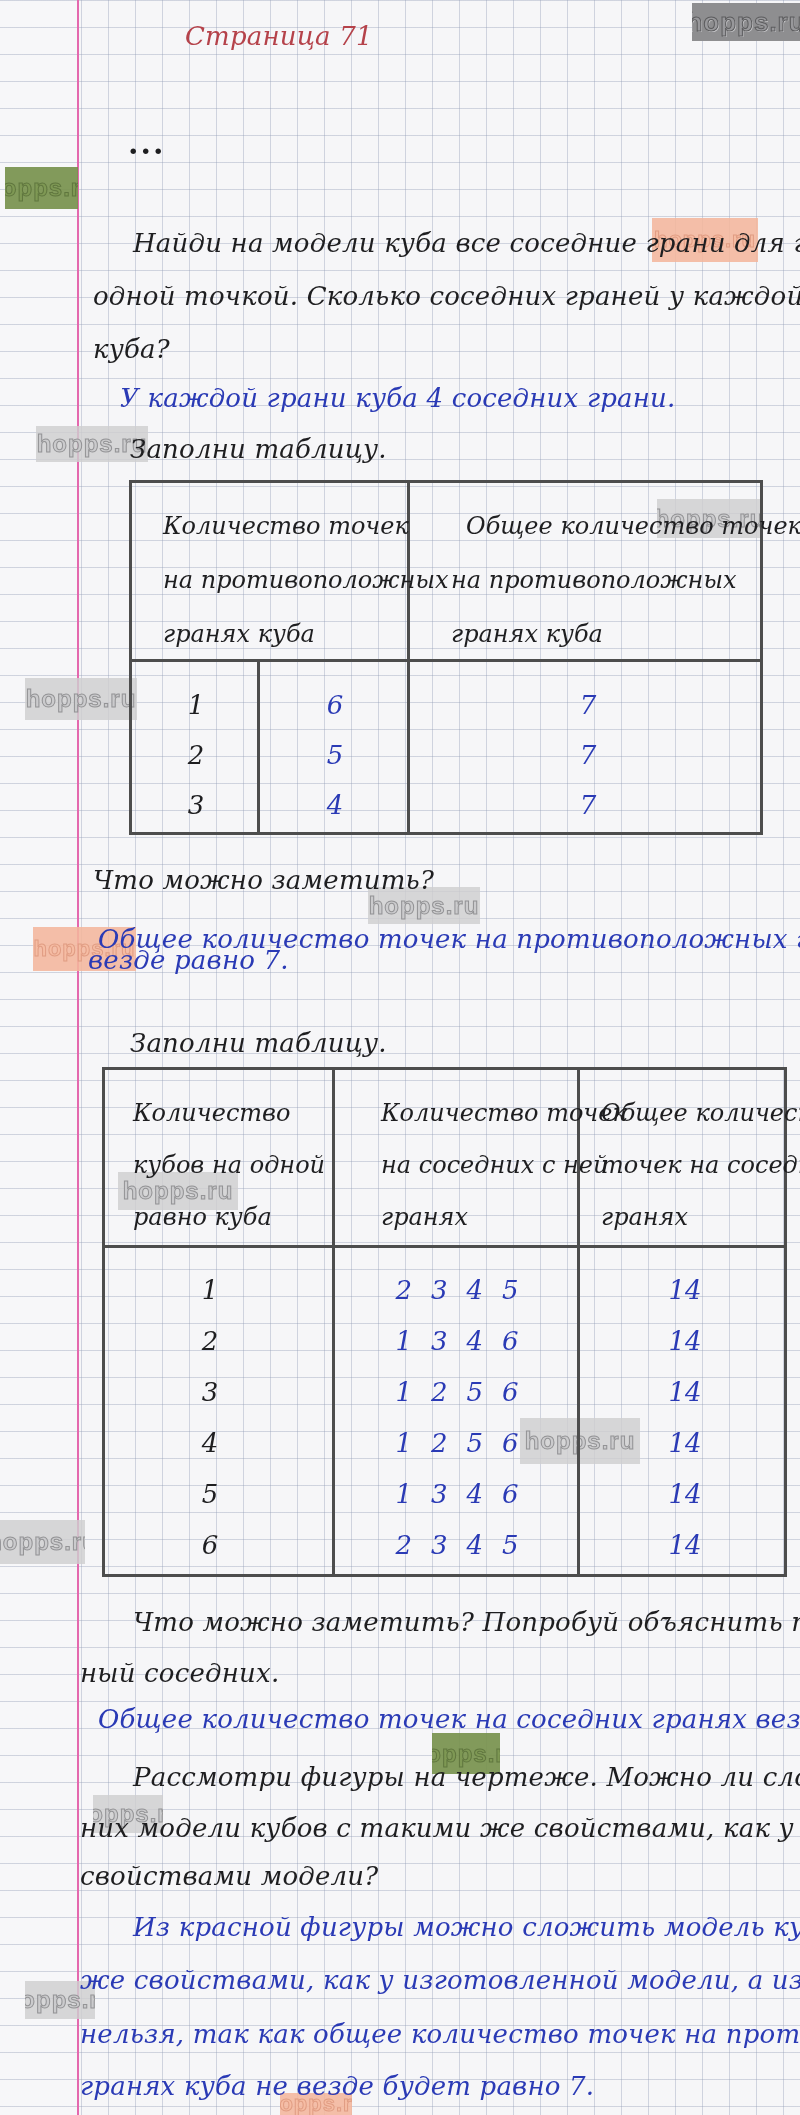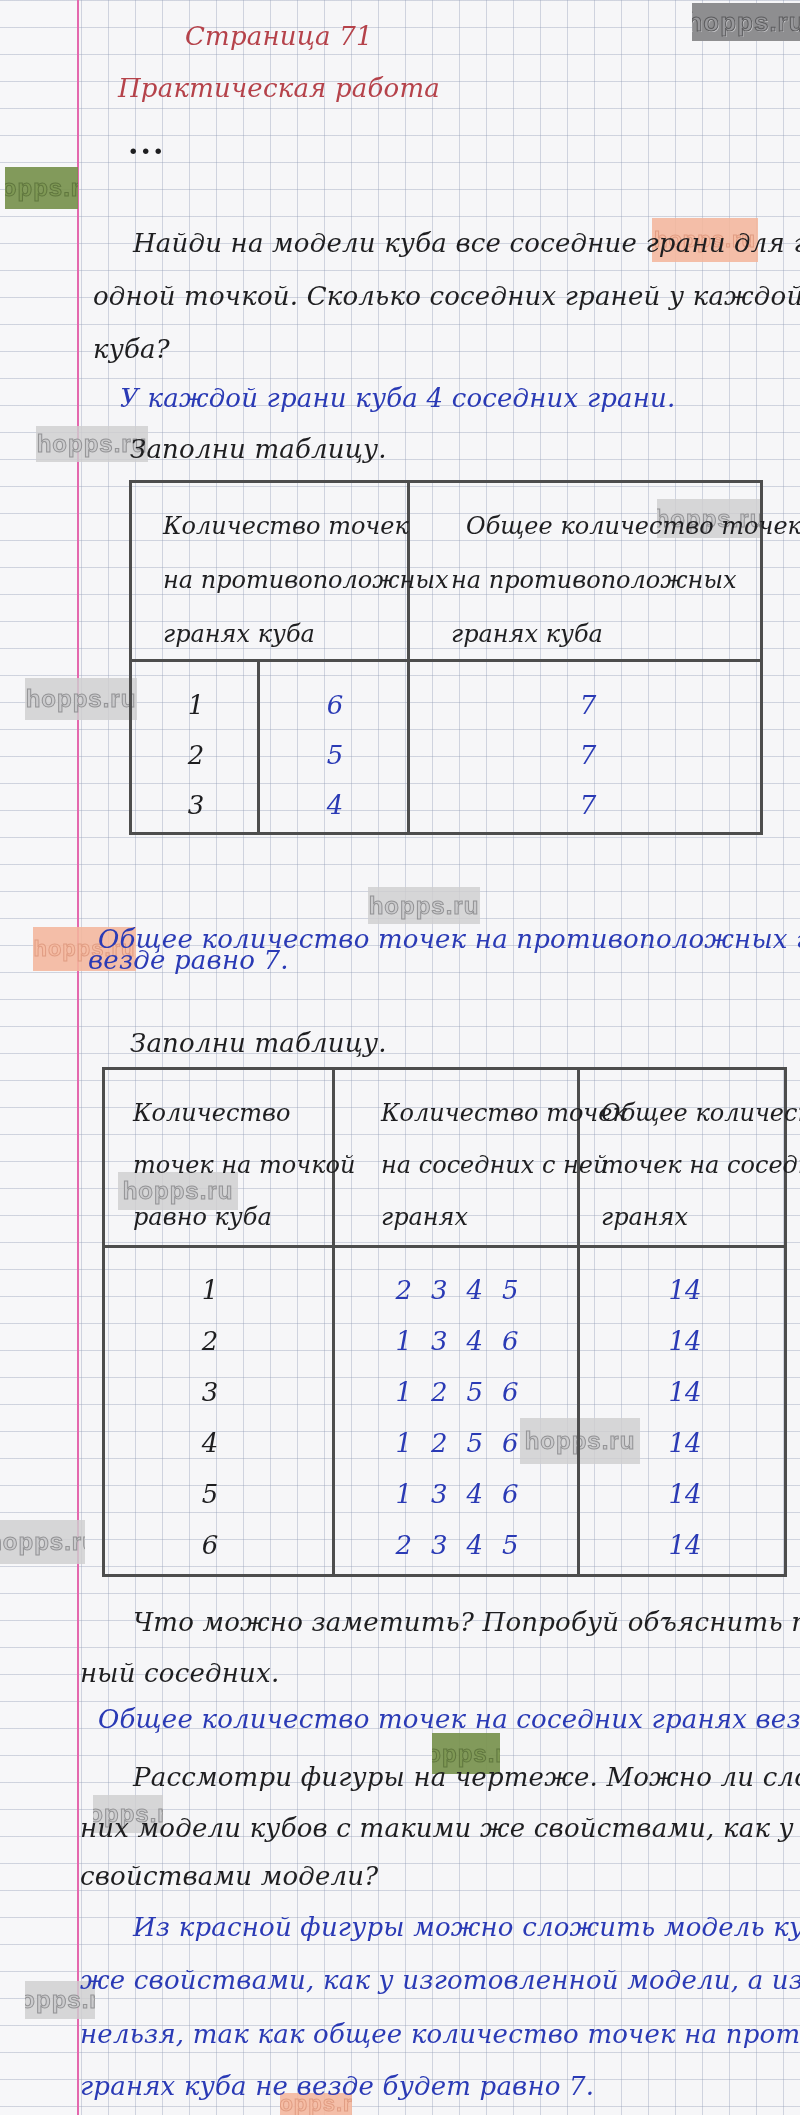--- a/index.html
+++ b/index.html
@@ -59,21 +59,20 @@
   <div class="wm wm-orange" style="left:33px;top:927px;width:103px;height:44px;">hopps.ru</div>
   <div class="wm wm-grey" style="left:118px;top:1172px;width:120px;height:38px;">hopps.ru</div>
   <div class="wm wm-grey" style="left:520px;top:1418px;width:120px;height:46px;">hopps.ru</div>
   <div class="wm wm-grey" style="left:0px;top:1520px;width:85px;height:44px;">hopps.ru</div>
   <div class="wm wm-green" style="left:432px;top:1733px;width:68px;height:41px;">hopps.ru</div>
   <div class="wm wm-grey" style="left:93px;top:1795px;width:70px;height:38px;">hopps.ru</div>
   <div class="wm wm-grey" style="left:25px;top:1981px;width:70px;height:38px;">hopps.ru</div>
   <div class="wm wm-orange" style="left:280px;top:2093px;width:72px;height:22px;">hopps.ru</div>
 
   <div class="tl red" style="left:137px;top:19px;margin-left:48px;">Страница 71</div>
-  <div class="tl red" style="left:118px;top:71px;">Практическая работа</div>
   <div class="tl dots" style="left:128px;top:127px;">...</div>
 
   <div class="tl" style="left:133px;top:226px;">Найди на модели куба все соседние грани для грани с</div>
   <div class="tl" style="left:93px;top:279px;">одной точкой. Сколько соседних граней у каждой грани</div>
   <div class="tl" style="left:93px;top:332px;">куба?</div>
   <div class="tl blue" style="left:120px;top:381px;">У каждой грани куба 4 соседних грани.</div>
 
   <div class="tl" style="left:130px;top:432px;">Заполни таблицу.</div>
 
   <div class="tbl" style="left:129px;top:480px;width:634px;height:355px;">
@@ -92,32 +91,33 @@
     <div class="num bnum" style="left:203px;top:222px;">6</div>
     <div class="num bnum" style="left:456px;top:222px;">7</div>
     <div class="num" style="left:64px;top:272px;">2</div>
     <div class="num bnum" style="left:203px;top:272px;">5</div>
     <div class="num bnum" style="left:456px;top:272px;">7</div>
     <div class="num" style="left:64px;top:322px;">3</div>
     <div class="num bnum" style="left:203px;top:322px;">4</div>
     <div class="num bnum" style="left:456px;top:322px;">7</div>
   </div>
 
+  <div class="tl" style="left:93px;top:863px;">Что можно заметить?</div>
   <div class="tl blue" style="left:98px;top:922px;">Общее количество точек на противоположных гранях куба</div>
   <div class="tl blue" style="left:88px;top:943px;">везде равно 7.</div>
 
   <div class="tl" style="left:130px;top:1026px;">Заполни таблицу.</div>
 
   <div class="tbl" style="left:102px;top:1067px;width:685px;height:510px;">
     <div class="vline" style="left:227px;top:0;width:3px;height:100%;"></div>
     <div class="vline" style="left:472px;top:0;width:3px;height:100%;"></div>
     <div class="hline" style="left:0;top:175px;width:100%;height:3px;"></div>
 
     <div class="tcell" style="left:28px;top:28px;">Количество</div>
-    <div class="tcell" style="left:28px;top:80px;">точек на точкой</div>
+    <div class="tcell" style="left:28px;top:80px;">кубов на одной</div>
     <div class="tcell" style="left:28px;top:132px;">равно куба</div>
     <div class="tcell" style="left:276px;top:28px;">Количество точек</div>
     <div class="tcell" style="left:276px;top:80px;">на соседних с ней</div>
     <div class="tcell" style="left:276px;top:132px;">гранях</div>
     <div class="tcell" style="left:496px;top:28px;">Общее количество</div>
     <div class="tcell" style="left:496px;top:80px;">точек на соседних</div>
     <div class="tcell" style="left:496px;top:132px;">гранях</div>
 
     <div class="num" style="left:105px;top:220px;">1</div>
     <div class="digits" style="left:352px;top:220px;">

